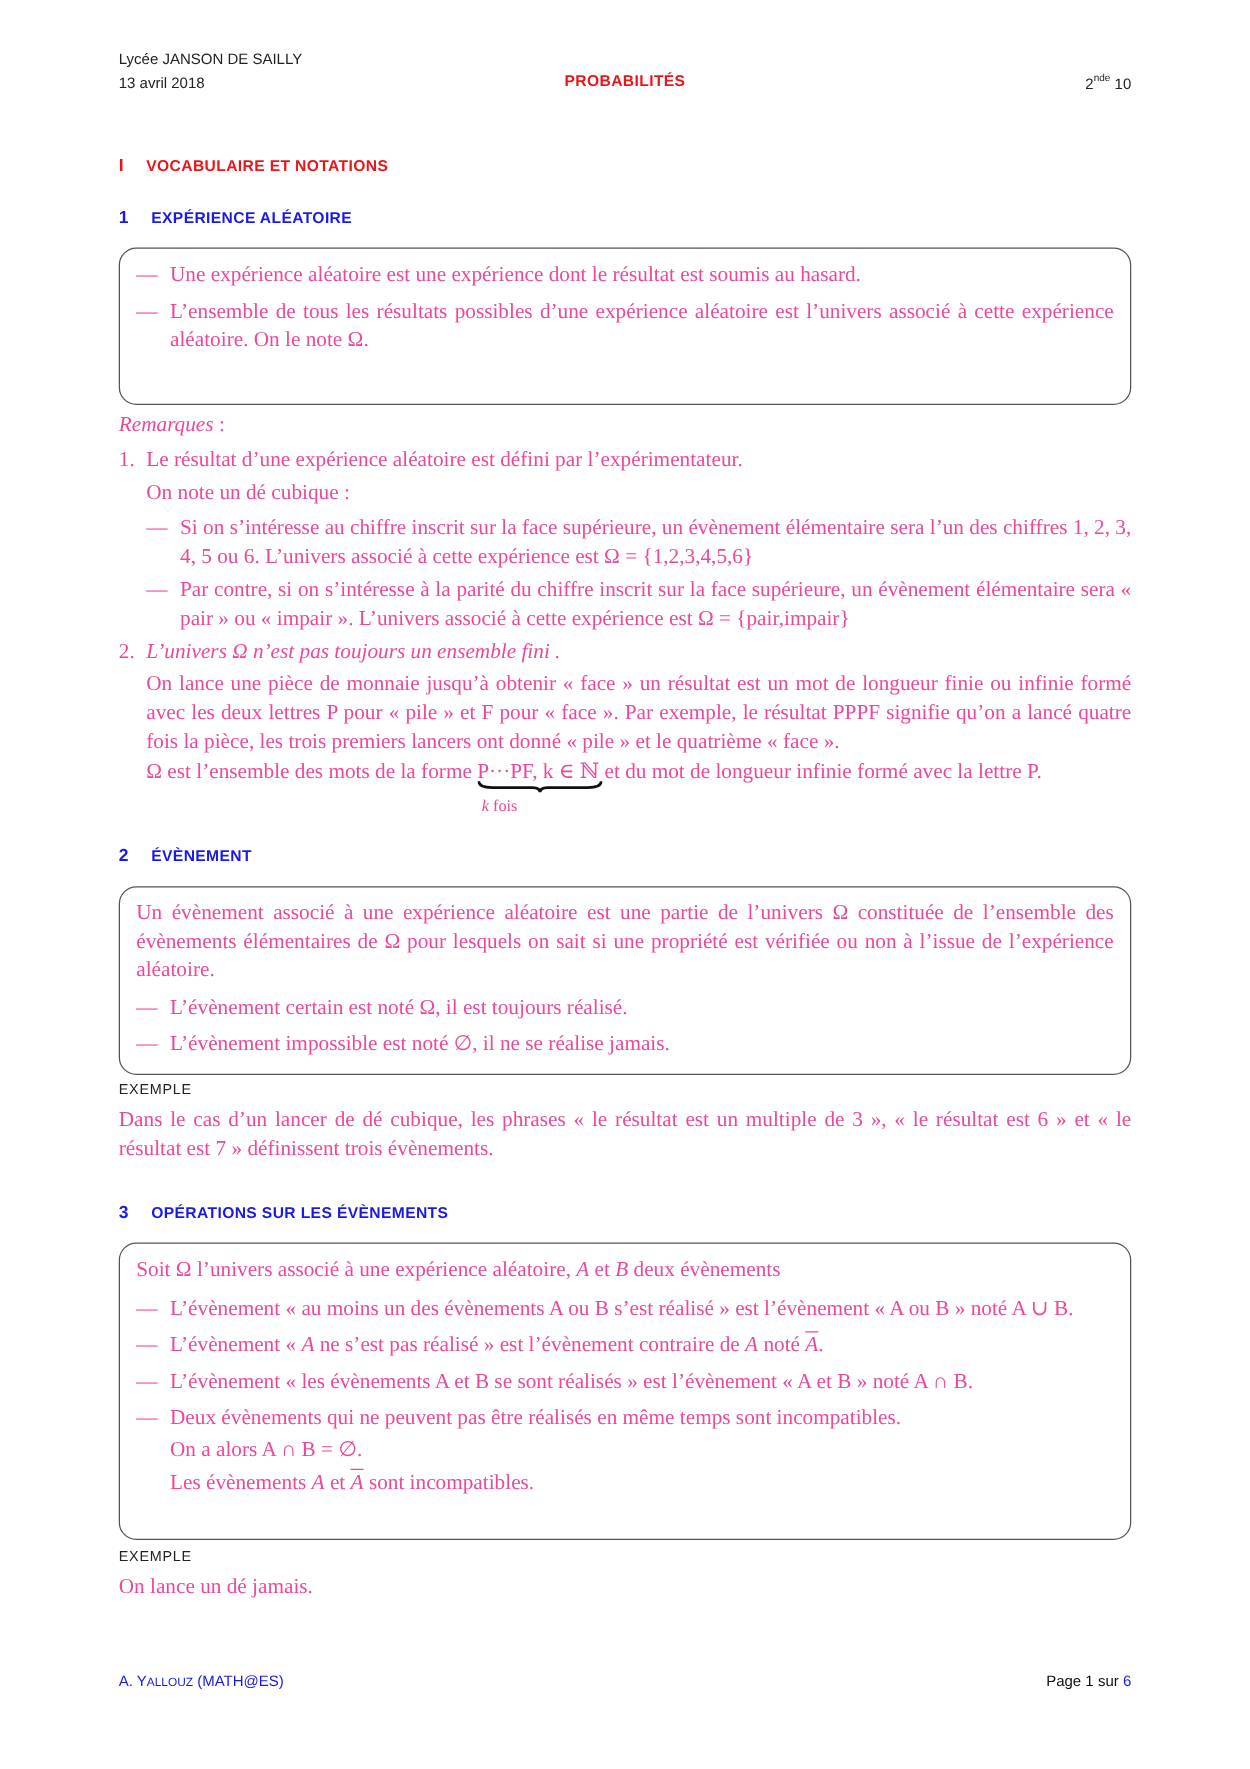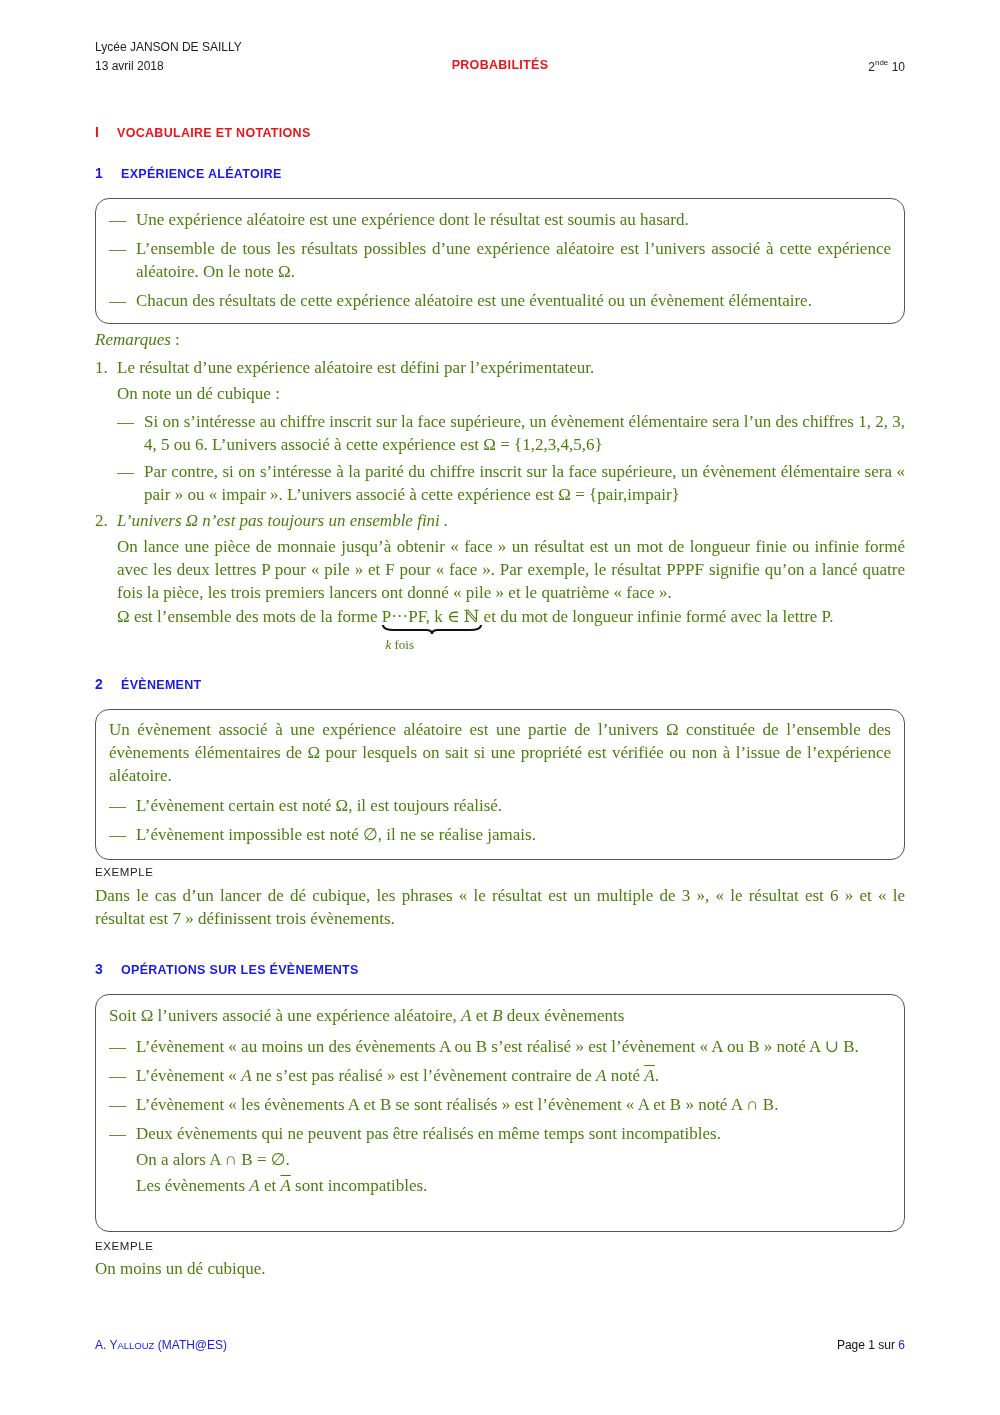--- a/index.html
+++ b/index.html
@@ -14,21 +14,21 @@
 
   .h-part { color: #e8161b; font-weight: bold; font-size: 12.5px; letter-spacing: 0.3px; }
   .h-part .num { display: inline-block; width: 22px; font-size: 14px; }
   .h-sec { color: #1a1ae6; font-weight: bold; font-size: 12.5px; letter-spacing: 0.3px; }
   .h-sec .num { display: inline-block; width: 26px; font-size: 14px; }
 
   .box {
     position: absolute; left: 95px; width: 810px;
     border: 1px solid #555; border-radius: 14px; box-sizing: border-box;
   }
-  .txt { font-size: 17px; line-height: 23px; color: #4d7c0f; }
+  .txt { font-size: 17px; line-height: 23px; color: #ec4899; }
   .dash-item { position: relative; padding-left: 27px; margin-bottom: 6px; text-align: justify; }
   .dash-item::before { content: "—"; position: absolute; left: 0; top: 0; }
   .num-item { position: relative; padding-left: 22px; }
   .num-item .lbl { position: absolute; left: 0; top: 0; }
   .i { font-style: italic; }
   .ovl { text-decoration: overline; }
   .ex-label { font-size: 11.5px; letter-spacing: 0.6px; color: #222; }
   .just { text-align: justify; }
 
   .brace-wrap { display: inline-block; position: relative; }
@@ -54,21 +54,20 @@
   <span class="num">I</span><span>VOCABULAIRE ET NOTATIONS</span>
 </div>
 
 <div class="abs sans h-sec" style="left:95px; top:165px;">
   <span class="num">1</span><span>EXPÉRIENCE ALÉATOIRE</span>
 </div>
 
 <div class="box serif txt" style="top:198px; height:126px; padding:9px 13px 0 13px;">
   <div class="dash-item">Une expérience aléatoire est une expérience dont le résultat est soumis au hasard.</div>
   <div class="dash-item">L’ensemble de tous les résultats possibles d’une expérience aléatoire est l’univers associé à cette expérience aléatoire. On le note Ω.</div>
-  <div class="dash-item">Chacun des résultats de cette expérience aléatoire est une éventualité ou un évènement élémentaire.</div>
 </div>
 
 <div class="abs serif txt" style="left:95px; top:328px;">
   <span class="i">Remarques</span><span> :</span>
 </div>
 
 <div class="abs serif txt" style="left:95px; top:356px; width:810px;">
   <div class="num-item">
     <span class="lbl">1.</span>
     <div style="margin-bottom:3px;">Le résultat d’une expérience aléatoire est défini par l’expérimentateur.</div>
@@ -113,21 +112,21 @@
   <div class="dash-item">L’évènement « les évènements A et B se sont réalisés » est l’évènement « A et B » noté A ∩ B.</div>
   <div class="dash-item" style="margin-bottom:0;">
     <div style="margin-bottom:3px;">Deux évènements qui ne peuvent pas être réalisés en même temps sont incompatibles.</div>
     <div style="margin-bottom:3px;">On a alors A ∩ B = ∅.</div>
     <div><span>Les évènements </span><span class="i">A</span><span> et </span><span class="i ovl">A</span><span> sont incompatibles.</span></div>
   </div>
 </div>
 
 <div class="abs sans ex-label" style="left:95px; top:1240px;">EXEMPLE</div>
 <div class="abs serif txt just" style="left:95px; top:1257px; width:810px;">
-  <div>On moins un dé cubique.</div>
+  <div>On lance un dé jamais.</div>
 </div>
 
 <div class="abs sans ftr ftr-left" style="left:95px; top:1338px;">
   <span>A. Y</span><span class="sc">ALLOUZ</span><span> (MATH@ES)</span>
 </div>
 <div class="abs sans ftr" style="right:95px; top:1338px;">
   <span>Page 1 sur </span><span class="link-blue">6</span>
 </div>
 
 </body></html>

